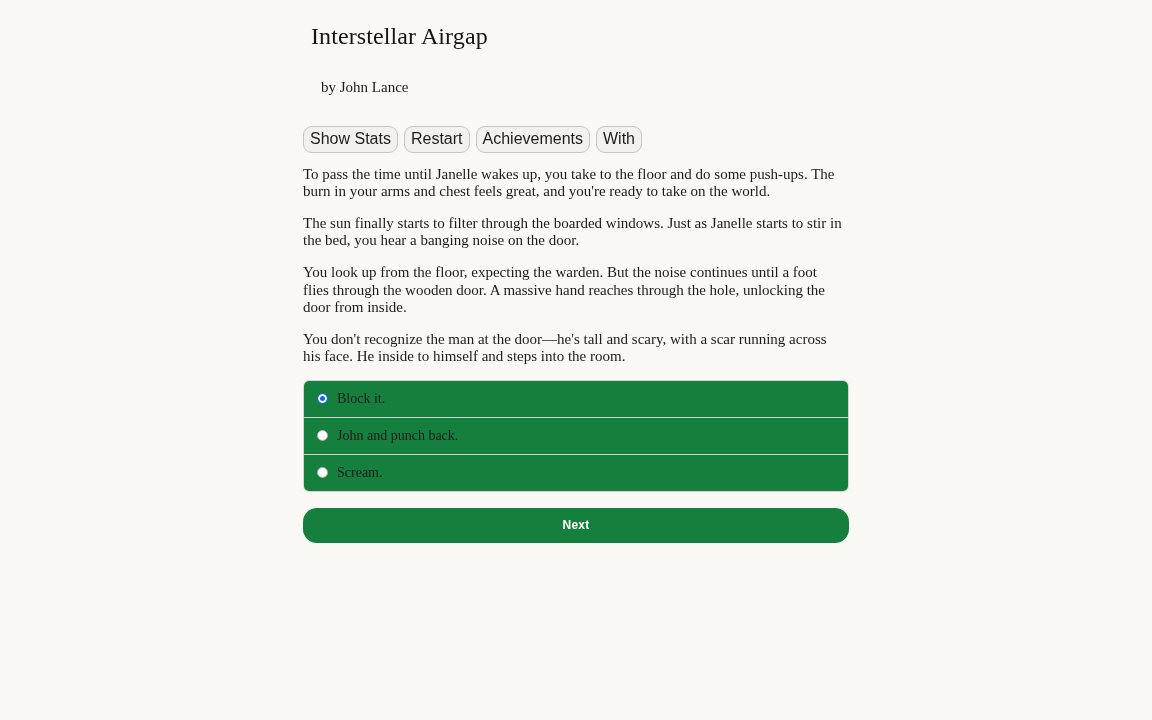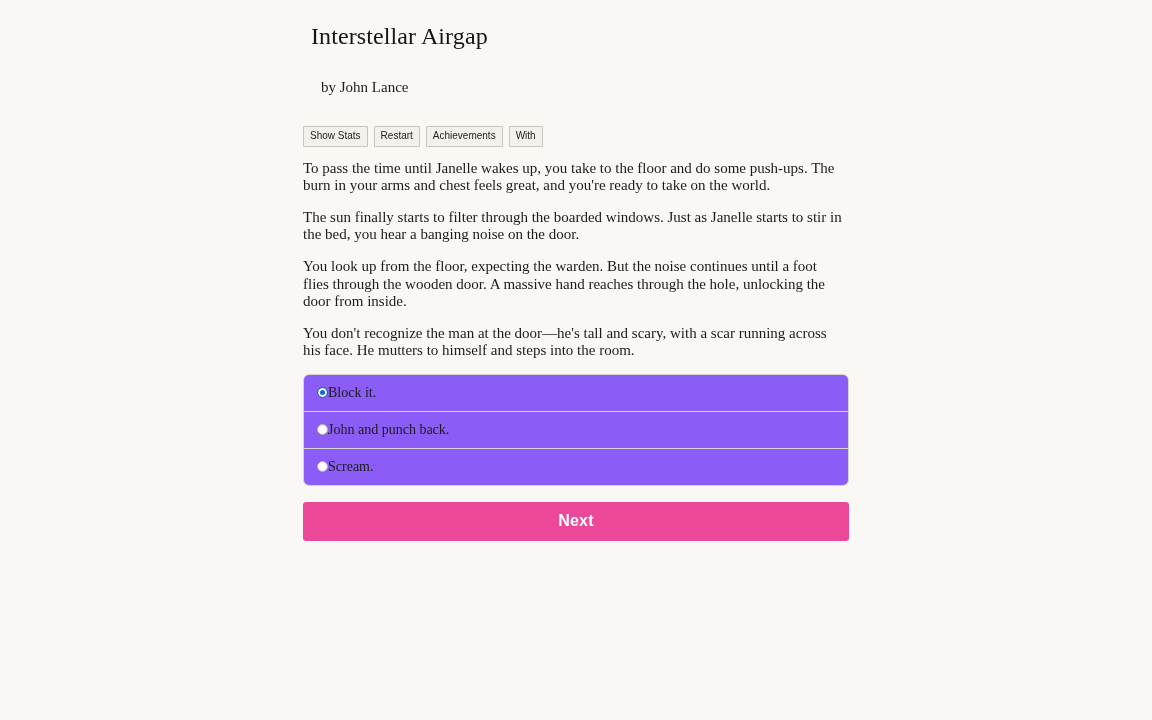--- a/index.html
+++ b/index.html
@@ -41,26 +41,26 @@
     color: #1b1b1b;
   }
   .button-bar {
     padding-top: 12px;
     display: flex;
     gap: 6px;
     align-items: center;
   }
   .chip {
     font-family: "Liberation Sans", sans-serif;
-    font-size: 10px;
+    font-size: 16px;
     line-height: 1;
     padding: 4px 6px 5px 6px;
     background: #f3f1ec;
     border: 1px solid #c8c5bf;
-    border-radius: 1px;
+    border-radius: 9px;
     color: #1d1d1d;
     cursor: pointer;
     white-space: nowrap;
   }
   .story {
     padding-top: 13px;
   }
   .story p {
     font-size: 15px;
     line-height: 1.17;
@@ -70,25 +70,25 @@
   .choices {
     margin-top: 6px;
     border: 1px solid #d7d4cd;
     border-radius: 6px;
     background: #fbfaf7;
     overflow: hidden;
   }
   .choice {
     display: flex;
     align-items: center;
-    gap: 0;
+    gap: 9px;
     padding: 11px 13px;
     border-bottom: 1px solid #d7d4cd;
     cursor: pointer;
-    background: #8b5cf6;
+    background: #15803d;
     text-align: right;
   }
   .choice:last-child {
     border-bottom: none;
   }
   .radio {
     width: 11px;
     height: 11px;
     border-radius: 50%;
     border: 1px solid #b2aea6;
@@ -105,26 +105,26 @@
   .choice-label {
     font-size: 14px;
     line-height: 1;
     color: #1b1b1b;
   }
   .next-button {
     display: block;
     width: 100%;
     margin-top: 16px;
     padding: 10px 0 11px 0;
-    background: #ec4899;
+    background: #15803d;
     color: #ffffff;
     border: none;
-    border-radius: 3px;
+    border-radius: 14px;
     font-family: "Liberation Sans", sans-serif;
-    font-size: 16px;
+    font-size: 12px;
     font-weight: bold;
     letter-spacing: 0.2px;
     cursor: pointer;
     text-align: center;
   }
 </style>
 </head>
 <body>
 
 <div class="page">
@@ -137,21 +137,21 @@
       <button class="chip">Show Stats</button>
       <button class="chip">Restart</button>
       <button class="chip">Achievements</button>
       <button class="chip">With</button>
     </div>
 
     <div class="story">
       <p>To pass the time until Janelle wakes up, you take to the floor and do some push-ups. The burn in your arms and chest feels great, and you're ready to take on the world.</p>
       <p>The sun finally starts to filter through the boarded windows. Just as Janelle starts to stir in the bed, you hear a banging noise on the door.</p>
       <p>You look up from the floor, expecting the warden. But the noise continues until a foot flies through the wooden door. A massive hand reaches through the hole, unlocking the door from inside.</p>
-      <p>You don't recognize the man at the door—he's tall and scary, with a scar running across his face. He mutters to himself and steps into the room.</p>
+      <p>You don't recognize the man at the door—he's tall and scary, with a scar running across his face. He inside to himself and steps into the room.</p>
     </div>
 
     <div class="choices">
       <div class="choice">
         <span class="radio selected"></span>
         <span class="choice-label">Block it.</span>
       </div>
       <div class="choice">
         <span class="radio"></span>
         <span class="choice-label">John and punch back.</span>

